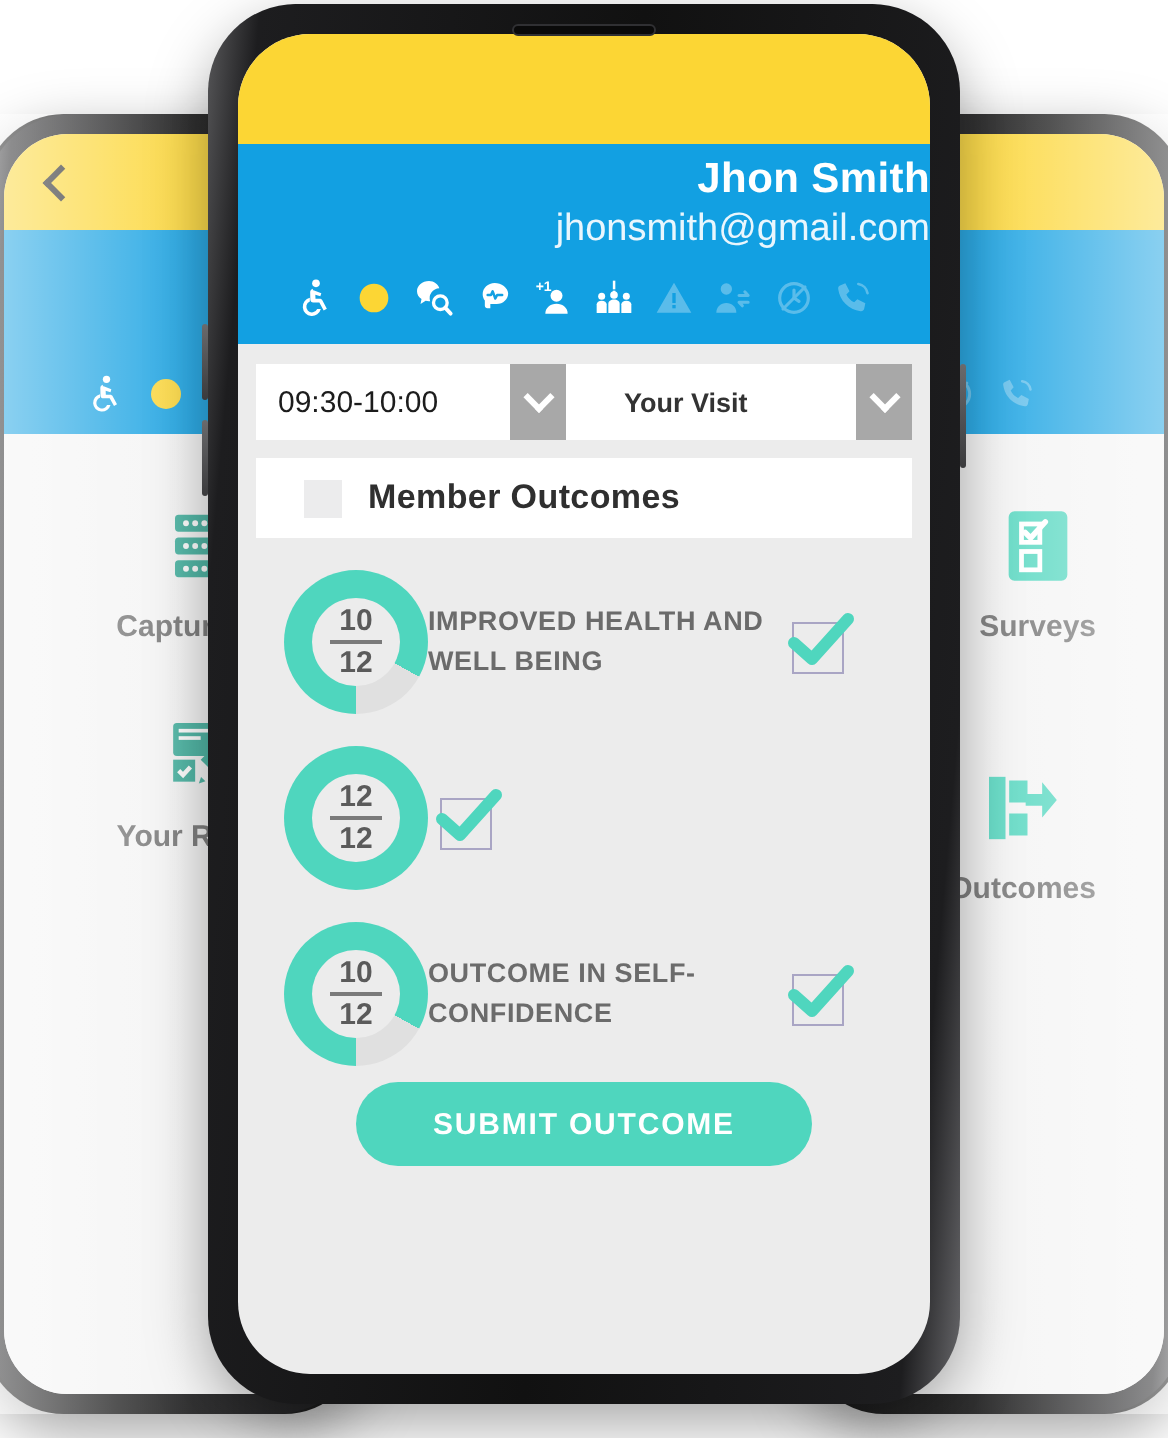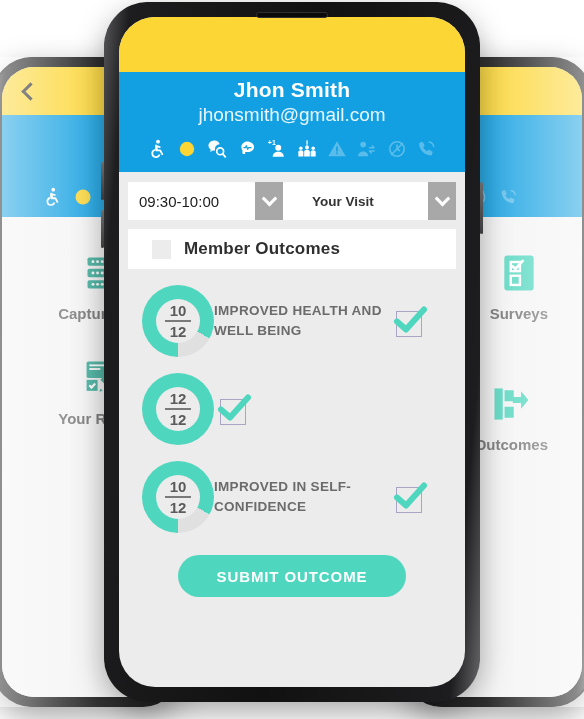--- a/index.html
+++ b/index.html
@@ -54,21 +54,21 @@
   #phone-left .mini-body { padding-left: 34px; }
   #phone-right .mini-body { padding-right: 34px; align-items:flex-end; display:flex; flex-direction:column; }
 
   
   .depth-shade { position:absolute; inset:0; pointer-events:none; }
   #phone-left .depth-shade  { background: linear-gradient(90deg, rgba(255,255,255,.55) 0%, rgba(255,255,255,.12) 55%, rgba(255,255,255,0) 100%); }
   #phone-right .depth-shade { background: linear-gradient(270deg, rgba(255,255,255,.55) 0%, rgba(255,255,255,.12) 55%, rgba(255,255,255,0) 100%); }
 
   
   .front-yellow { height: 55px; }
-  .front-blue { padding: 6px 0 13px; text-align:center; }
+  .front-blue { padding: 6px 0 13px; text-align:right; }
   .user-name { color:#ffffff; font-size: 21px; font-weight: bold; letter-spacing:.2px; }
   .user-mail { color:#e9f6fd; font-size: 19px; margin-top: 2px; }
   .icon-row { display:flex; align-items:center; justify-content:center; gap: 10px; margin-top: 13px; }
   .ic { width: 20px; height: 20px; display:block; }
   .ic svg { width: 100%; height: 100%; display:block; }
   .ic.dim { opacity: .30; }
 
   .app-body { background:#ececec; padding: 10px 9px 0; }
 
   .selects { display:flex; gap: 18px; background:#fff; height: 38px; align-items:stretch; }
@@ -95,21 +95,21 @@
   .frac-top { font-size: 15px; font-weight: bold; color:#5b5b5b; line-height: 1; padding-bottom:2px; }
   .frac-line { width: 26px; height: 2px; background:#7a7a7a; }
   .frac-bot { font-size: 15px; font-weight: bold; color:#5b5b5b; line-height: 1; padding-top:2px; }
   .olabel { flex: 1; color:#6b6b6b; font-size: 13.5px;
             font-weight: bold; line-height: 1.45; letter-spacing:.3px; }
   .ocheck { width: 40px; height: 40px; position:relative; margin-right: 26px; flex:0 0 40px; }
   .ocheck .cbox { position:absolute; left:6px; top:10px; width:26px; height:26px;
                   border:1.5px solid #a9a5c4; background:transparent; }
   .ocheck svg { position:absolute; left:0; top:0; width:40px; height:40px; }
 
-  .submit-wrap { display:flex; justify-content:center; margin-top: 14px; }
+  .submit-wrap { display:flex; justify-content:center; }
   .submit-btn { background:#4fd6be; color:#fff; border:none; border-radius: 26px;
                 width: 228px; height: 42px; font-size: 15px; font-weight: bold;
                 letter-spacing: .9px; font-family:"Liberation Sans", sans-serif; cursor:pointer; }
 </style>
 </head>
 <body>
 
 <div class="stage">
 
   <div class="phone" id="phone-left">
@@ -390,21 +390,21 @@
 
           <div class="orow">
             <div class="donut">
               <div class="ring" id="ring2" style="background: conic-gradient(from 180deg, rgb(79, 214, 190) 0deg, rgb(79, 214, 190) 298.8deg, rgb(224, 224, 224) 298.8deg, rgb(224, 224, 224) 360deg);"></div>
               <div class="hole">
                 <span class="frac-top">10</span>
                 <span class="frac-line"></span>
                 <span class="frac-bot">12</span>
               </div>
             </div>
-            <div class="olabel">IMPROVED IN SELF-CONFIDENCE</div>
+            <div class="olabel">OUTCOME IN SELF-CONFIDENCE</div>
             <div class="ocheck">
               <span class="cbox"></span>
               <svg viewBox="0 0 40 40">
                   <path d="M7 20.5 16 28.5 34 8.5" stroke="#4fd6be" stroke-width="6" fill="none" stroke-linecap="round" stroke-linejoin="round"></path>
                 </svg>
             </div>
           </div>
 
         </div>
 

